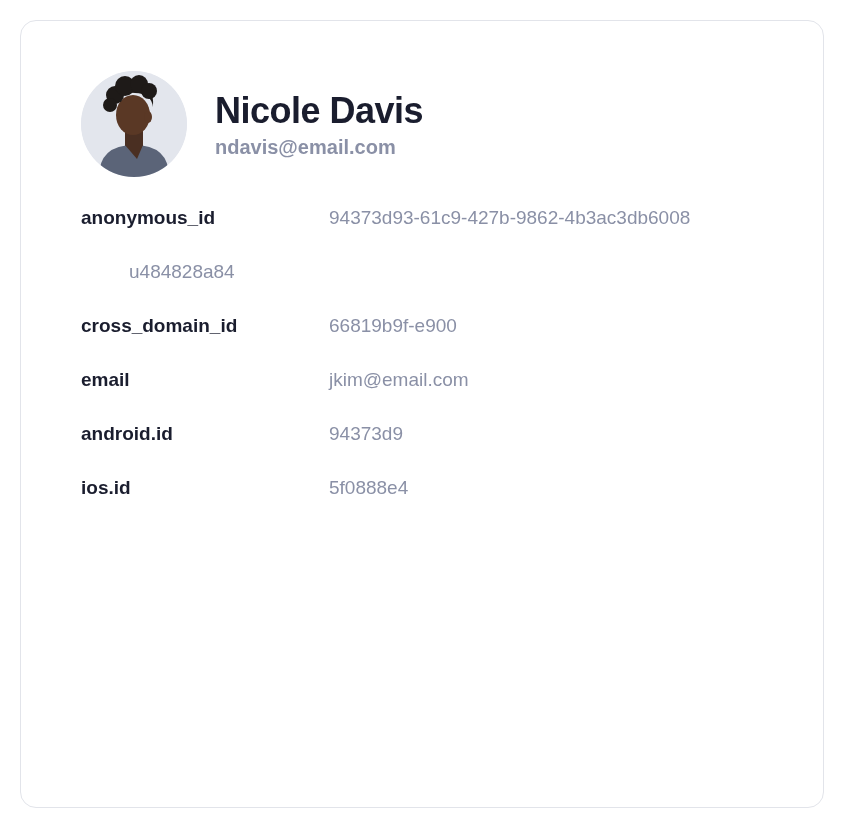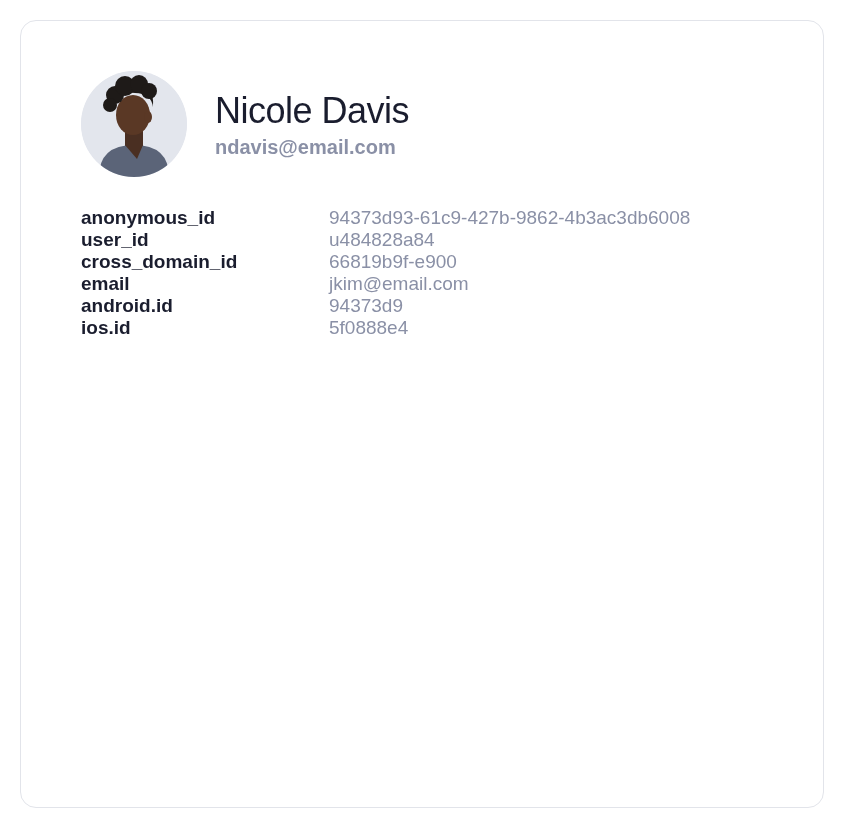--- a/index.html
+++ b/index.html
@@ -41,21 +41,21 @@
       height: 100%;
       display: block;
     }
     .profile-info {
       display: flex;
       flex-direction: column;
       gap: 4px;
     }
     .profile-name {
       font-size: 36px;
-      font-weight: 400;
+      font-weight: 700;
       color: #1a1d2e;
       letter-spacing: -0.5px;
     }
     .profile-email {
       font-size: 20px;
       color: #8a90a6;
       font-weight: 700;
     }
     .tabs {
       display: flex;
@@ -73,20 +73,21 @@
       background: transparent;
       border: none;
     }
     .tab.active {
       background: #6a5acd;
       color: #ffffff;
     }
     .identity-list {
       display: flex;
       flex-direction: column;
+      gap: 32px;
     }
     .identity-row {
       display: flex;
       align-items: baseline;
     }
     .identity-key {
       width: 200px;
       font-size: 19px;
       font-weight: 700;
       color: #1a1d2e;
@@ -132,21 +133,20 @@
     </div>
   </div>
 
 
   <div class="identity-list">
       <div class="identity-row">
         <div class="identity-key">anonymous_id</div>
         <div class="identity-value">94373d93-61c9-427b-9862-4b3ac3db6008</div>
       </div>
       <div class="identity-row">
-        <div class="identity-key">user_id</div>
         <div class="identity-value">u484828a84</div>
       </div>
       <div class="identity-row">
         <div class="identity-key">cross_domain_id</div>
         <div class="identity-value">66819b9f-e900</div>
       </div>
       <div class="identity-row">
         <div class="identity-key">email</div>
         <div class="identity-value">jkim@email.com</div>
       </div>

